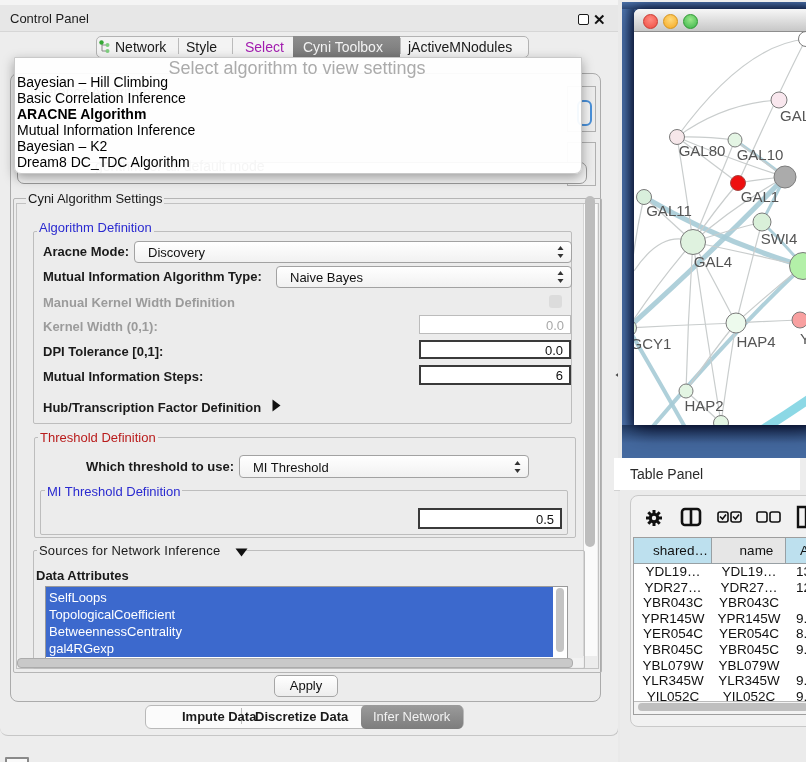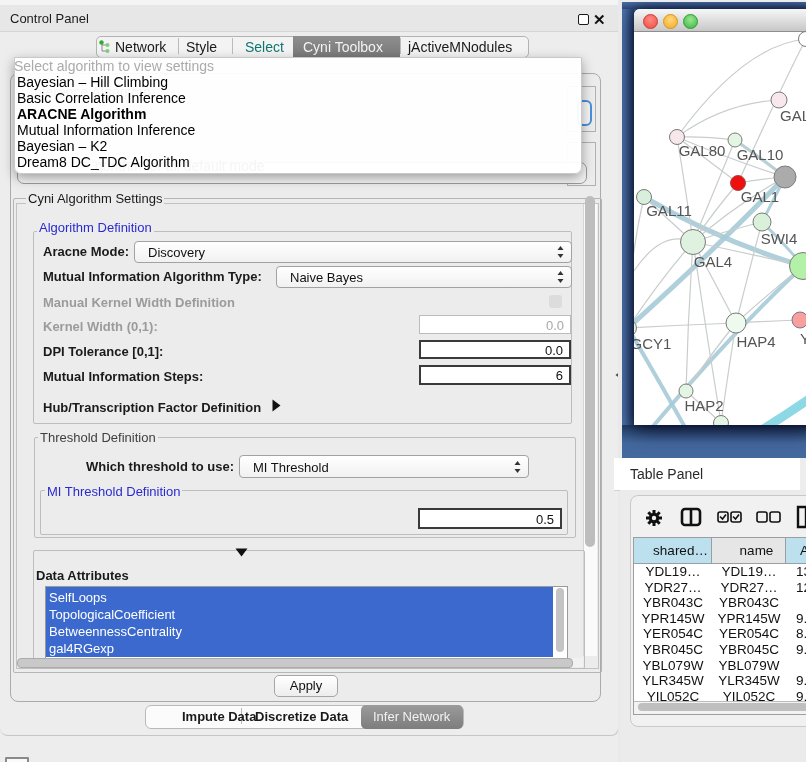--- a/index.html
+++ b/index.html
@@ -40,21 +40,21 @@
   <div class="abs" style="left:400px;top:38px;width:1px;height:16px;background:#bbb;"></div>
 
   <svg class="abs" style="left:98px;top:40px;" width="13" height="14" viewBox="0 0 13 14">
     <path d="M4 3 L4 11 M4 5 L9 5 M4 11 L9 11" stroke="#8a8a8a" stroke-width="1" fill="none"></path>
     <circle cx="3.5" cy="2.5" r="2.2" fill="#35a835"></circle>
     <circle cx="9.5" cy="5" r="2" fill="#7fcf7f"></circle>
     <circle cx="9.5" cy="11" r="2" fill="#7fcf7f"></circle>
   </svg>
   <div class="abs" style="left:115px;top:39px;font-size:14px;color:#1a1a1a;">Network</div>
   <div class="abs" style="left:186px;top:39px;font-size:14px;color:#1a1a1a;">Style</div>
-  <div class="abs" style="left:245px;top:39px;font-size:14px;color:#0f766e;">Select</div>
+  <div class="abs" style="left:245px;top:39px;font-size:14px;color:#a21caf;">Select</div>
   <div class="abs" style="left:303px;top:39px;font-size:14px;color:#f3f3f3;">Cyni Toolbox</div>
   <div class="abs" style="left:408px;top:39px;font-size:14px;color:#1a1a1a;">jActiveMNodules</div>
 
   <div class="abs" style="left:10px;top:73px;width:589px;height:627px;background:#ececec;border:1px solid #ababab;border-radius:8px;"></div>
 
   <div class="abs" style="left:567px;top:86px;width:27px;height:44px;border:1px solid #b0b0b0;background:#ececec;"></div>
   <div class="abs" style="left:577px;top:100px;width:11px;height:22px;border:2.5px solid #4a90d9;border-radius:6px;background:#f5f5f5;"></div>
   <div class="abs" style="left:567px;top:142px;width:27px;height:42px;border:1px solid #b0b0b0;background:#ececec;"></div>
   <div class="abs" style="left:17px;top:162px;width:568px;height:20px;border:1px solid #9a9a9a;border-radius:7px;background:#f4f4f4;"></div>
 
@@ -104,39 +104,40 @@
   <div class="fld" style="left:419px;top:365px;width:148px;height:16px;border:2px solid #3a3a3a;">
       <span>6</span>
     </div>
 
   <div class="lbl" style="left:43px;top:400px;">Hub/Transcription Factor Definition</div>
   <svg class="abs" style="left:272px;top:399px;" width="9" height="13" viewBox="0 0 9 13">
       <path d="M0.5 0.5 L8.5 6.5 L0.5 12.5 Z" fill="#111"></path>
     </svg>
 
   <div class="group" style="left:34px;top:437px;width:540px;height:99px;"></div>
-  <div class="gtitle" style="left:38px;top:430px;color:#404040;">Threshold Definition</div>
+  <div class="gtitle" style="left:38px;top:430px;color:#b91c1c;">Threshold Definition</div>
 
   <div class="lbl" style="left:86px;top:459px;">Which threshold to use:</div>
   <div class="combo" style="left:239px;top:455px;width:288px;height:21px;">
       <span class="ct">MI Threshold</span>
     <svg class="spin" viewBox="0 0 7 12">
         <path d="M3.5 0 L6.5 4 L0.5 4 Z" fill="#333"></path>
         <path d="M3.5 12 L6.5 8 L0.5 8 Z" fill="#333"></path>
       </svg>
     </div>
 
   <div class="group" style="left:40px;top:490px;width:526px;height:43px;"></div>
   <div class="gtitle" style="left:45px;top:484px;color:#2a2ad0;">MI Threshold Definition</div>
 
   <div class="fld" style="left:418px;top:508px;width:140px;height:17px;border:2px solid #3a3a3a;">
       <span>0.5</span>
     </div>
 
   <div class="group" style="left:33px;top:550px;width:550px;height:117px;"></div>
+  <div class="gtitle" style="left:37px;top:543px;color:#1a1a1a;padding-right:22px;letter-spacing:0.2px;">Sources for Network Inference</div>
   <svg class="abs" style="left:235px;top:548px;z-index:3" width="13" height="9" viewBox="0 0 13 9">
       <path d="M0.5 0.5 L12.5 0.5 L6.5 8.5 Z" fill="#111"></path>
     </svg>
 
   <div class="lbl" style="left:36px;top:568px;">Data Attributes</div>
 
   <div class="abs" style="left:45px;top:586px;width:521px;height:72px;background:#fff;border:1px solid #9a9a9a;"></div>
   <div class="abs" style="left:46px;top:587px;width:507px;height:70px;background:#3c69cd;"></div>
   <div class="abs" style="left:49px;top:589px;font-size:13px;color:#fff;line-height:17px;">SelfLoops<br>TopologicalCoefficient<br>BetweennessCentrality<br>gal4RGexp</div>
   <div class="abs" style="left:556px;top:588px;width:8px;height:64px;background:#c4c4c4;border-radius:4px;"></div>
@@ -150,21 +151,21 @@
   <div class="abs" style="left:241px;top:708px;width:1px;height:16px;background:#b9b9b9;"></div>
   <div class="abs" style="left:361px;top:705px;width:102px;height:24px;background:linear-gradient(#9b9b9b,#7d7d7d);border-radius:5px;"></div>
   <div class="abs" style="left:155px;top:709px;font-size:13px;font-weight:bold;color:#1a1a1a;padding-left:27px;">Impute Data</div>
   <div class="abs" style="left:255px;top:709px;font-size:13px;font-weight:bold;color:#1a1a1a;">Discretize Data</div>
   <div class="abs" style="left:373px;top:709px;font-size:13px;color:#f2f2f2;">Infer Network</div>
 
   <div class="abs" style="left:30px;top:84px;font-size:14px;color:#555;z-index:1;">Inference Algorithm</div>
   <div class="abs" style="left:95px;top:158px;font-size:14px;color:#555;z-index:1;">gorithm for all default mode</div>
 
   <div class="abs" style="left:14px;top:57px;width:566px;height:115px;background:rgba(255,255,255,0.94);border:1px solid #c9c9c9;border-radius:0 0 7px 7px;box-shadow:0 4px 12px rgba(0,0,0,0.35);z-index:10;"></div>
-  <div class="abs" style="left:14px;top:58px;width:566px;font-size:14px;color:#ababab;z-index:11;">Select algorithm to view settings</div>
+  <div class="abs" style="left:14px;top:58px;width:566px;text-align:center;font-size:18px;color:#ababab;z-index:11;">Select algorithm to view settings</div>
   <div class="abs" style="left:17px;top:74px;font-size:14px;color:#000;line-height:16px;z-index:11;">Bayesian – Hill Climbing<br>Basic Correlation Inference<br><span class="b">ARACNE Algorithm</span><br>Mutual Information Inference<br>Bayesian – K2<br>Dream8 DC_TDC Algorithm</div>
 
 </div>
 <div class="abs" style="left:5px;top:757px;width:20px;height:8px;background:#fafafa;border:2px solid #8a8a8a;border-radius:1px;"></div>
 
 <svg class="abs" style="left:615px;top:370px;" width="7" height="10" viewBox="0 0 7 10">
     <path d="M6.5 0.5 L0.5 5 L6.5 9.5 Z" fill="#4a4a4a"></path>
   </svg>
 <div class="abs" style="left:618px;top:0;width:4px;height:762px;background:#e9e9e9;"></div>
 <div class="abs" id="desktop" style="left:622px;top:2px;width:184px;height:456px;background:#44699f;overflow:hidden;">

